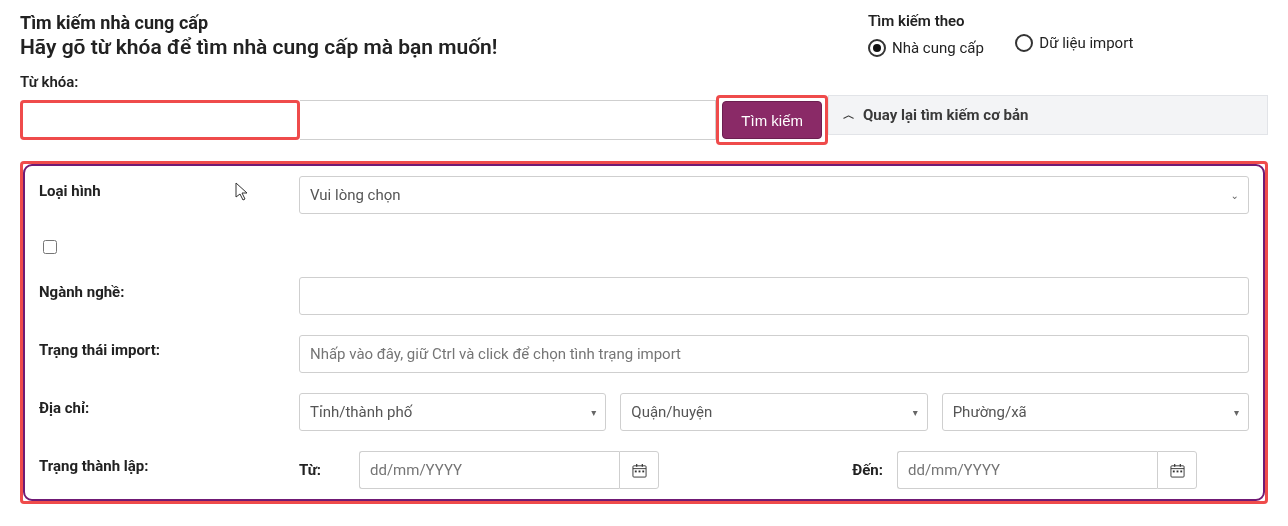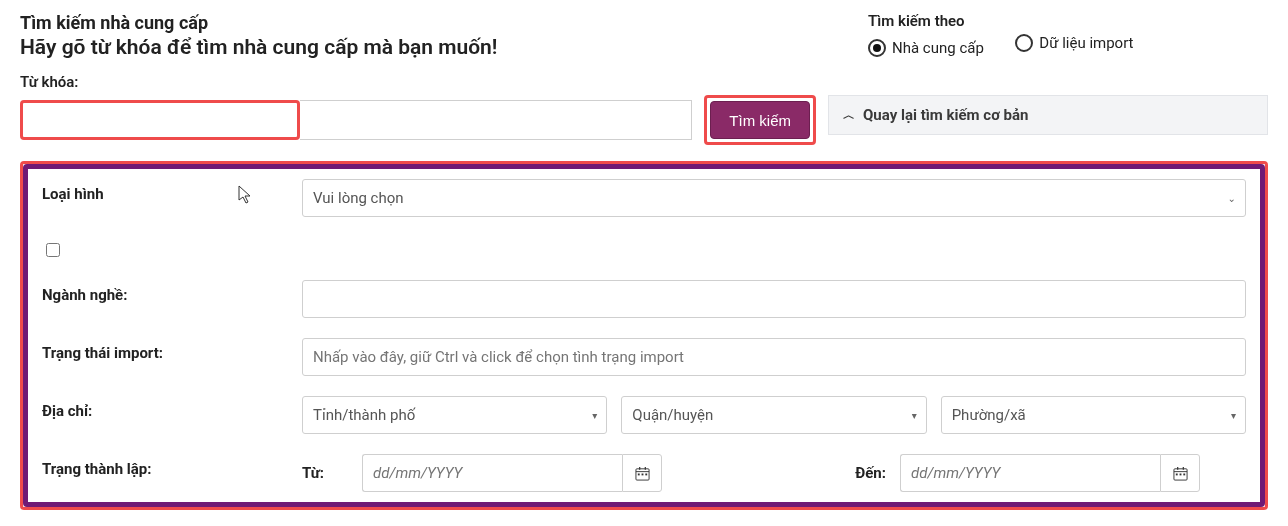--- a/index.html
+++ b/index.html
@@ -24,21 +24,21 @@
 
   .radios { margin-top: 4px; }
   .radio-item { display: inline-flex; align-items: center; margin-right: 28px; font-size: 15px; }
   .radio-visual {
     width: 18px; height: 18px; border: 2px solid #333; border-radius: 50%;
     display: inline-flex; align-items: center; justify-content: center; margin-right: 6px;
     flex-shrink: 0;
   }
   .radio-dot { width: 8px; height: 8px; background: #111; border-radius: 50%; }
 
-  .search-row { display: flex; align-items: stretch; gap: 12px; margin-bottom: 16px; }
+  .search-row { display: flex; align-items: stretch; margin-bottom: 16px; }
 
   .annot-box { border: 3px solid #ef4b4b; border-radius: 4px; display: inline-flex; align-items: center; }
 
   .kw-box { flex: 1; display: flex; align-items: center; }
   .kw-annot { width: 280px; height: 40px; }
   input.kw {
     flex: 1; border: 1px solid #cfcfcf; border-left: none;
     height: 40px; padding: 4px 10px; font-size: 14px; outline: none;
   }
 
@@ -50,21 +50,21 @@
 
   .toggle-advanced {
     flex: 0 0 440px; display: flex; align-items: center;
     background: #f3f4f6; border: 1px solid #e2e4e8; height: 40px;
     padding: 0 14px; font-weight: 700; color: #3a3a3a; cursor: pointer;
     font-size: 15px;
   }
   .chev { display: inline-block; margin-right: 8px; font-size: 12px; line-height: 1; }
 
   .adv-panel-annot { border: 3px solid #ef4b4b; border-radius: 4px; }
-  .adv-panel { border: 5px solid #701a75; border-radius: 4px; }
+  .adv-panel { border: 2px solid #701a75; border-radius: 9px; }
 
   .form-row { display: flex; align-items: flex-start; padding: 10px 14px; }
   .col-label { width: 260px; font-weight: 700; font-size: 15px; padding-top: 6px; }
   .col-field { flex: 1; }
 
   .select, .txt {
     width: 100%; height: 38px; border: 1px solid #cfcfcf; border-radius: 3px;
     padding: 4px 10px; font-size: 15px; color: #555; background: #fff;
     font-family: inherit;
   }
@@ -81,21 +81,20 @@
 
   .date-row { display: flex; align-items: center; gap: 14px; }
   .date-sub-label { font-weight: 700; font-size: 15px; width: 46px; }
   .date-sub-label.to { text-align: right; width: 60px; margin-left: 150px; }
 
   .date-group { display: flex; align-items: center; width: 300px; }
   .date-input {
     flex: 1; height: 38px; border: 1px solid #cfcfcf; border-right: none;
     border-radius: 3px 0 0 3px; padding: 0 10px; font-size: 15px; color: #14532d;
     font-family: inherit;
-    font-style: italic;
   }
   .date-btn {
     width: 40px; height: 38px; border: 1px solid #cfcfcf; border-radius: 0 3px 3px 0;
     background: #fff; display: flex; align-items: center; justify-content: center; cursor: pointer;
   }
   .cal-icon { width: 15px; height: 15px; }
 
   .cursor-icon {
     position: absolute;
     width: 16px; height: 20px;

